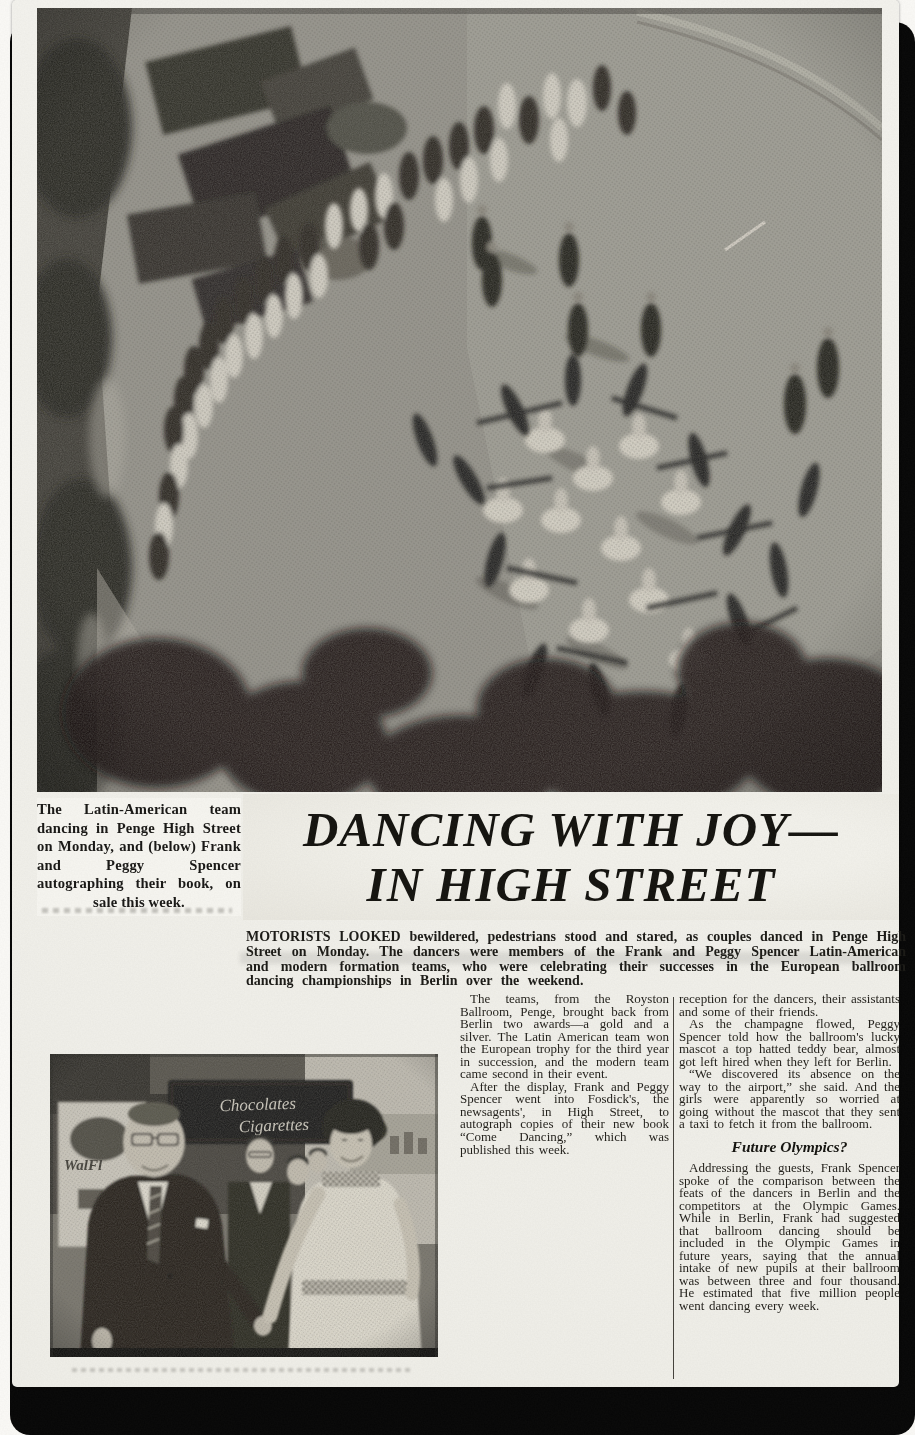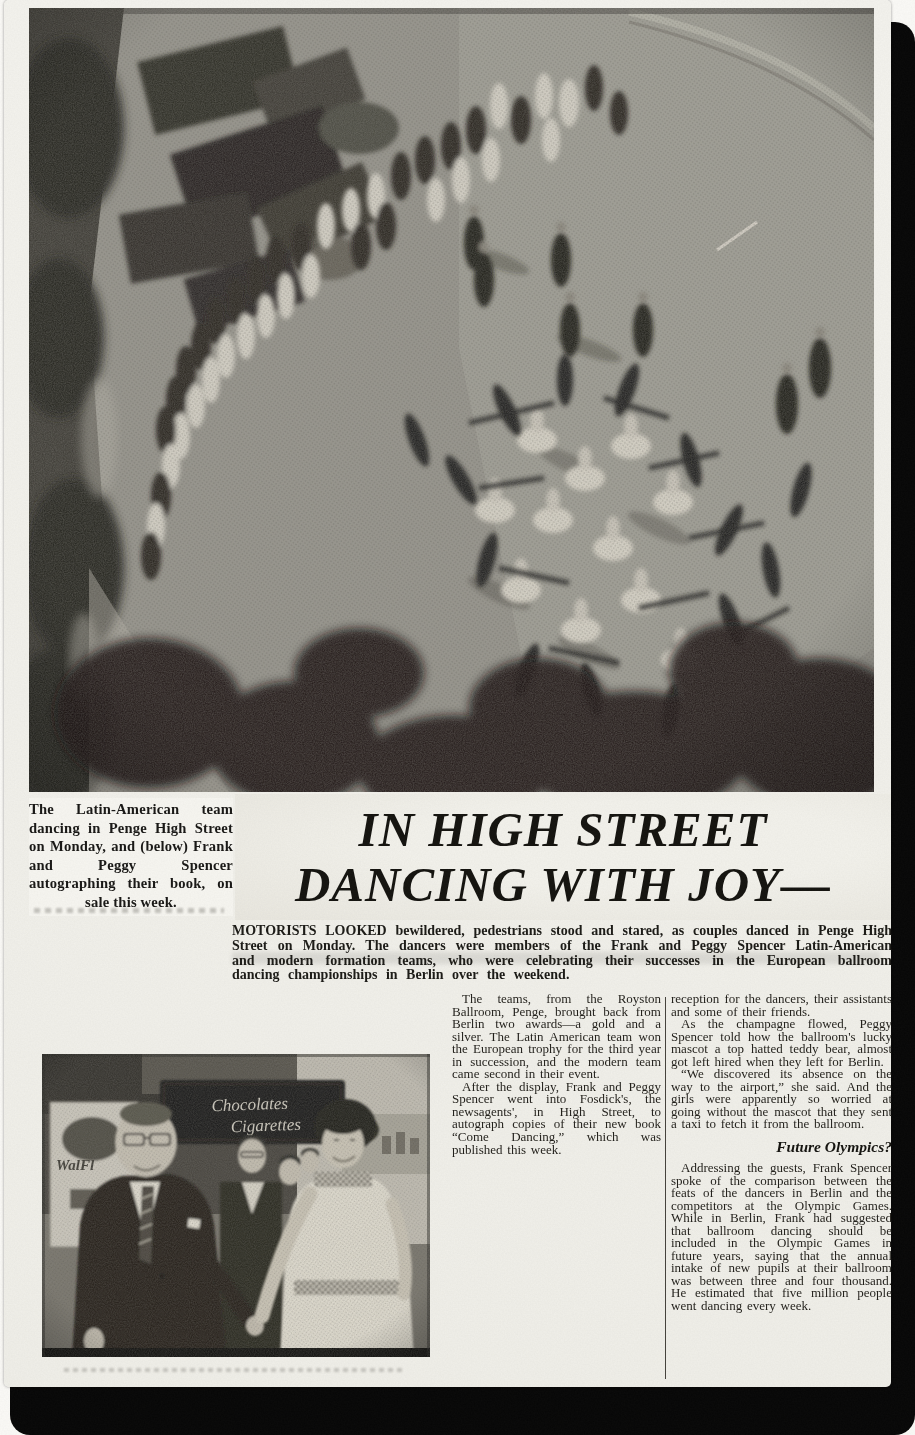--- a/index.html
+++ b/index.html
@@ -1,46 +1,46 @@
 <!DOCTYPE html>
 <html><head>
 <meta charset="utf-8">
 <style>
   html,body{margin:0;padding:0;background:#fbfaf7;}
   .canvas{position:relative;width:915px;height:1435px;overflow:hidden;
           font-family:"Liberation Serif","DejaVu Serif",serif;background:#fbfaf7;}
   .scan-shadow{position:absolute;left:10px;top:22px;right:0;bottom:0;
           background:#070707;border-radius:20px;}
-  .page{position:absolute;left:4px;top:0;width:887px;height:1387px;
+  .page{position:absolute;left:12px;top:0;width:887px;height:1387px;
           background:linear-gradient(#f4f3ee,#f0efe9);border-radius:5px;
           box-shadow:0 0 3px rgba(0,0,0,.4);}
   .photo-top{position:absolute;left:25px;top:8px;width:845px;height:784px;overflow:hidden;background:#96948c;}
   .photo-bottom{position:absolute;left:38px;top:1054px;width:388px;height:303px;overflow:hidden;background:#78756c;}
   .photo-top svg,.photo-bottom svg{display:block;width:100%;height:100%;}
   .caption{position:absolute;left:25px;top:798px;width:204px;margin:0;
           font-weight:bold;font-size:14.6px;line-height:18.6px;color:#181715;
           text-align:justify;text-align-last:center;letter-spacing:.2px;background:#f7f6f1;padding:2px 0 4px;}
   .caption-smudge{position:absolute;left:30px;top:908px;width:190px;height:5px;opacity:.35;
           background:repeating-linear-gradient(90deg,#6a6760 0 6px,transparent 6px 11px);filter:blur(1px);}
   .headline{position:absolute;left:231px;top:794px;width:656px;height:126px;text-align:center;
           font-style:italic;font-weight:bold;font-size:49px;line-height:55px;letter-spacing:1px;color:#14130f;
           background:radial-gradient(ellipse at 60% 40%,#f3f2ec 40%,#e9e7df 100%);padding-top:8px;box-sizing:border-box;}
-  .lead{position:absolute;left:228px;top:924px;width:660px;margin:0;
+  .lead{position:absolute;left:228px;top:924px;width:660px;margin:6px;
           font-weight:bold;font-size:14px;line-height:14.8px;color:#1b1a16;
           text-align:justify;word-spacing:5px;}
   .lead-smear{position:absolute;left:228px;top:952px;width:648px;height:12px;
           background:#2a2925;opacity:.1;filter:blur(2px);}
   .col-left{position:absolute;left:448px;top:993px;width:209px;}
   .col-right{position:absolute;left:667px;top:993px;width:221px;}
   .col-rule{position:absolute;left:661px;top:997px;width:1px;height:382px;background:#45423c;}
   p.body{margin:0;font-size:13px;line-height:12.55px;color:#201e19;
           text-align:justify;text-indent:10px;word-spacing:1.5px;}
   p.noindent{text-indent:0;}
   .subhead{margin:7px 0 6px;font-weight:bold;font-style:italic;font-size:15.5px;
-          text-align:right;color:#14130f;}
+          text-align:center;color:#14130f;}
   .photo-smudge{position:absolute;left:60px;top:1368px;width:340px;height:4px;opacity:.3;
           background:repeating-linear-gradient(90deg,#6a6760 0 5px,transparent 5px 9px);filter:blur(1px);}
   .page-grain{position:absolute;left:0;top:0;width:915px;height:1435px;opacity:.055;pointer-events:none;}
 </style>
 </head>
 <body>
 
 <div class="canvas">
   <div class="scan-shadow"></div>
 
@@ -233,22 +233,22 @@
         <rect width="845" height="784" fill="url(#htA)" opacity=".22"></rect>
         <rect width="845" height="784" filter="url(#noiseA)" opacity=".45"></rect>
         <rect width="845" height="784" fill="url(#vigA)"></rect>
       </svg>
     </div>
 
     <p class="caption">The Latin-American team dancing in Penge High Street on Monday, and (below) Frank and Peggy Spencer autographing their book, on sale this week.</p>
     <div class="caption-smudge"></div>
 
     <div class="headline">
+      <div>DANCING WITH JOY—</div>
       <div>IN HIGH STREET</div>
-      <div>DANCING WITH JOY—</div>
     </div>
 
     <p class="lead">MOTORISTS LOOKED bewildered, pedestrians stood and stared, as couples danced in Penge High Street on Monday. The dancers were members of the Frank and Peggy Spencer Latin-American and modern formation teams, who were celebrating their successes in the European ballroom dancing championships in Berlin over the weekend.</p>
     <div class="lead-smear"></div>
 
     <div class="photo-bottom">
       <svg viewBox="0 0 388 303" preserveAspectRatio="none">
         <defs>
           <filter id="softC">
               <feGaussianBlur stdDeviation="1.2"></feGaussianBlur>

